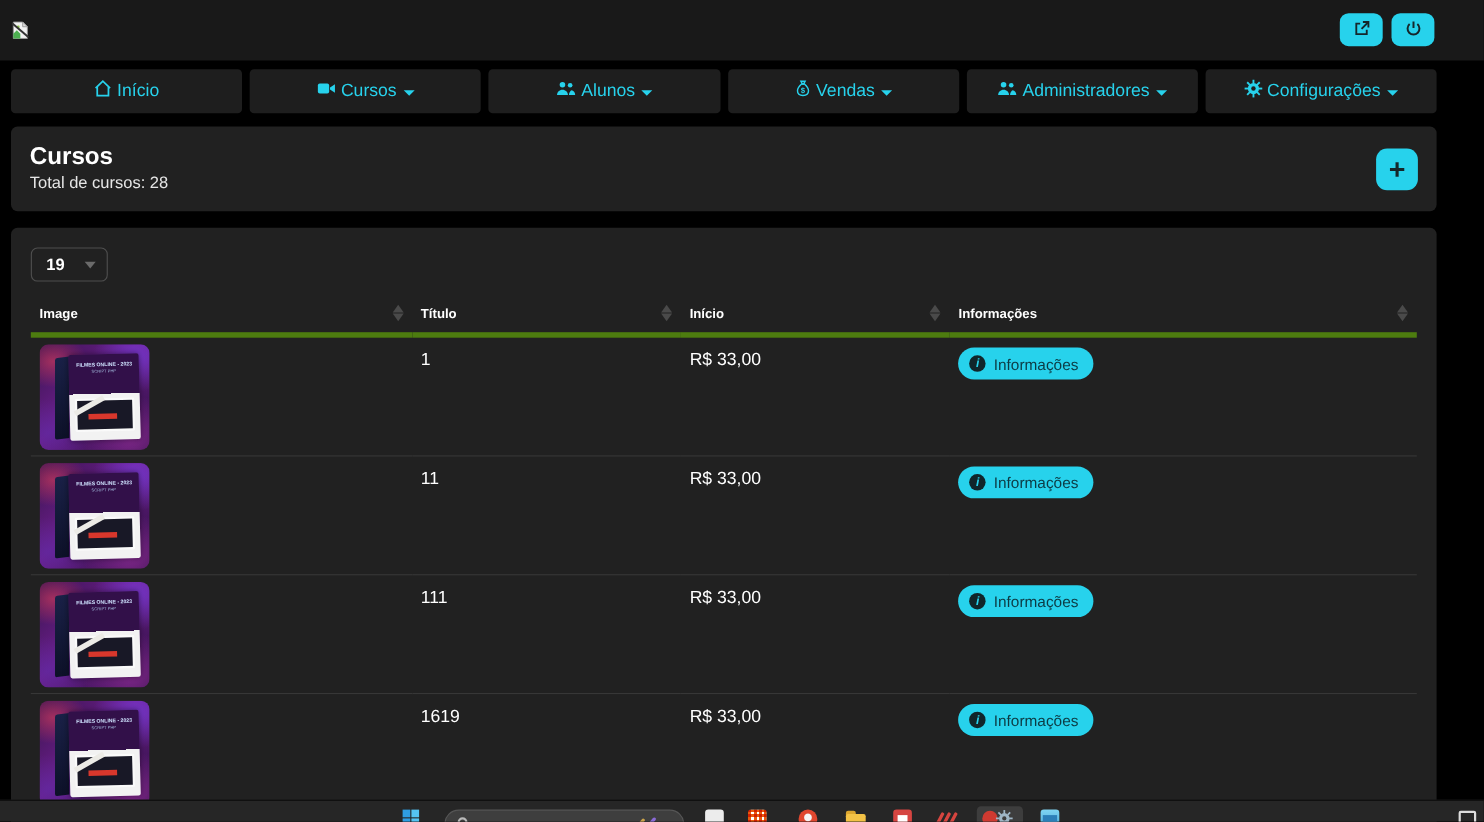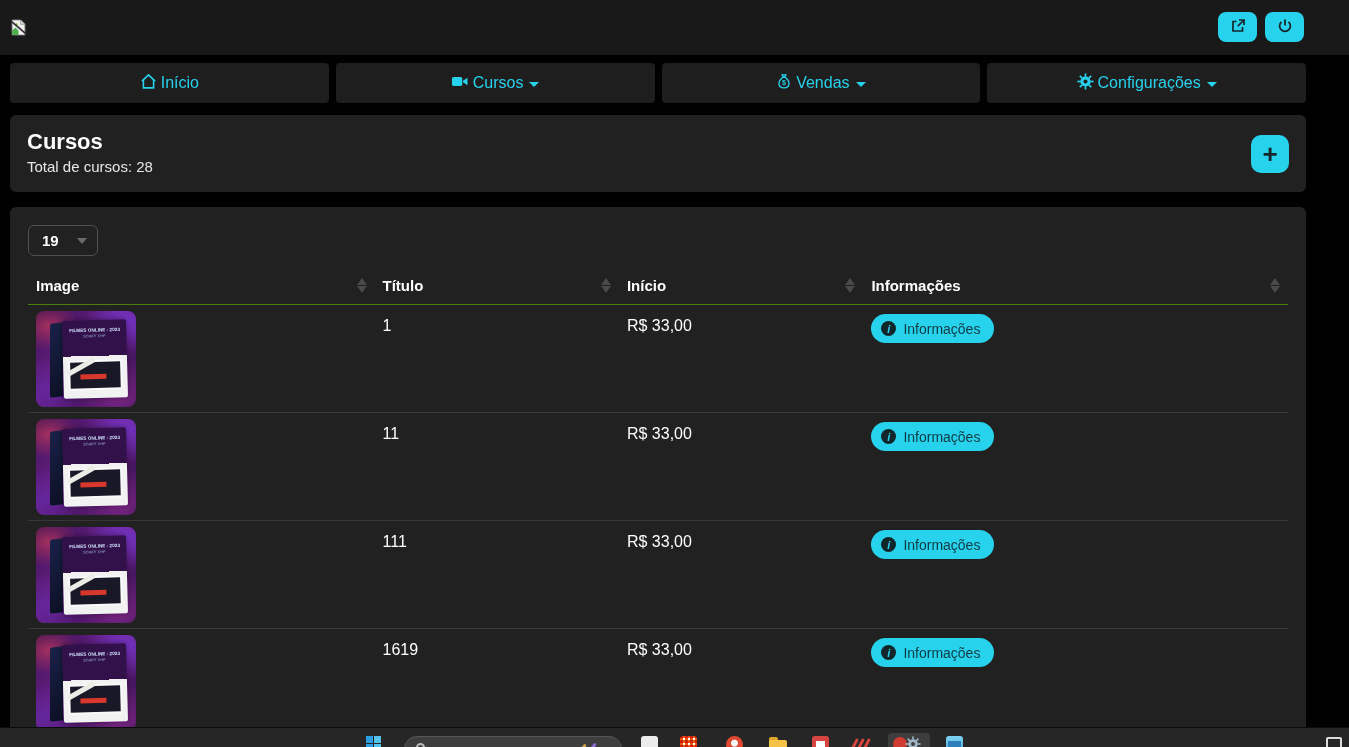--- a/index.html
+++ b/index.html
@@ -39,22 +39,22 @@
   .pagesize { width:70px; height:31px; border:1px solid #4f4f4f; border-radius:6px; background:transparent;
     color:#fff; font-size:15px; font-weight:700; display:flex; align-items:center; padding:0 10px 0 13px;
     justify-content:space-between; cursor:pointer; }
   .pagesize .chev { width:0; height:0; border-left:5px solid transparent; border-right:5px solid transparent;
     border-top:6px solid #6b6b6b; }
   .search-input { width:177px; height:31px; background:transparent; border:1px solid #4f4f4f;
     border-radius:5px; color:#ddd; font-size:15px; padding:0 10px; outline:none; }
   .search-input::placeholder { color:#777; }
 
   table { width:100%; border-collapse:collapse; margin-top:12px; table-layout:fixed; }
-  th { text-align:center; color:#fff; font-size:15px; font-weight:700; padding:9px 8px 10px 8px;
-    border-bottom:1px solid #4d7c0f; cursor:pointer; }
+  th { text-align:center; color:#fff; font-size:12px; font-weight:700; padding:9px 8px 10px 8px;
+    border-bottom:5px solid #4d7c0f; cursor:pointer; }
   th .th-inner { display:flex; align-items:center; justify-content:space-between; }
   .col-image { width:27.5%; } .col-title { width:19.4%; } .col-price { width:19.4%; } .col-info { width:33.7%; }
   .sort { display:inline-block; width:10px; height:15px; position:relative; flex:none; }
   .sort::before { content:""; position:absolute; top:0; left:0; border-left:5px solid transparent;
     border-right:5px solid transparent; border-bottom:7px solid #4a4a4a; }
   .sort::after { content:""; position:absolute; bottom:0; left:0; border-left:5px solid transparent;
     border-right:5px solid transparent; border-top:7px solid #4a4a4a; }
   td { vertical-align:top; color:#fff; font-size:16px; padding:12px 8px; border-bottom:1px solid #373737; }
   td.img-cell { padding:6px 8px 5px 8px; }
   tr:last-child td { border-bottom:none; }
@@ -176,27 +176,51 @@
       <svg width="18" height="15" viewBox="0 0 16 14" fill="currentColor">
         <rect x="0.5" y="2.8" width="9.6" height="8.4" rx="1.6"></rect>
           <path d="M10.8 6.2 15 3.4v7.2l-4.2-2.8z"></path>
       </svg>
     </span>
     <span>Cursos</span>
     <span class="caret"></span>
   </div>
   <div class="nav-item">
     <span>
+      <svg width="19" height="15" viewBox="0 0 18 14" fill="currentColor">
+        <circle cx="6" cy="3.8" r="2.4"></circle>
+          <circle cx="12.6" cy="4.2" r="2"></circle>
+        <path d="M1.3 12.6c0-2.6 2.1-4.6 4.7-4.6s4.7 2 4.7 4.6z"></path>
+        <path d="M11.6 12.6c0-1.8.9-3.3 2.2-4.1 1.8.3 3.1 1.9 3.1 3.7v.4z"></path>
+      </svg>
+    </span>
+    <span>Alunos</span>
+    <span class="caret"></span>
+  </div>
+  <div class="nav-item">
+    <span>
       <svg width="16" height="17" viewBox="0 0 16 16" fill="none" stroke="currentColor" stroke-width="1.3">
         <path d="M6.1 1.4h3.8l-1.3 2.4H7.4z"></path>
         <path d="M6.7 3.8C4.5 5.7 3 7.7 3 10c0 2.9 2.2 4.3 5 4.3s5-1.4 5-4.3c0-2.3-1.5-4.3-3.7-6.2z"></path>
         <text x="8" y="11.6" font-size="7" fill="currentColor" stroke="none" text-anchor="middle" font-weight="bold">$</text>
       </svg>
     </span>
     <span>Vendas</span>
+    <span class="caret"></span>
+  </div>
+  <div class="nav-item">
+    <span>
+      <svg width="19" height="15" viewBox="0 0 18 14" fill="currentColor">
+        <circle cx="6" cy="3.8" r="2.4"></circle>
+          <circle cx="12.6" cy="4.2" r="2"></circle>
+        <path d="M1.3 12.6c0-2.6 2.1-4.6 4.7-4.6s4.7 2 4.7 4.6z"></path>
+        <path d="M11.6 12.6c0-1.8.9-3.3 2.2-4.1 1.8.3 3.1 1.9 3.1 3.7v.4z"></path>
+      </svg>
+    </span>
+    <span>Administradores</span>
     <span class="caret"></span>
   </div>
   <div class="nav-item">
     <span>
       <svg width="17" height="17" viewBox="0 0 20 20" fill="currentColor">
         <g>
           <rect x="9" y="0.5" width="2" height="4"></rect>
             <rect x="9" y="0.5" width="2" height="4" transform="rotate(45 10 10)"></rect>
           <rect x="9" y="0.5" width="2" height="4" transform="rotate(90 10 10)"></rect>
             <rect x="9" y="0.5" width="2" height="4" transform="rotate(135 10 10)"></rect>

